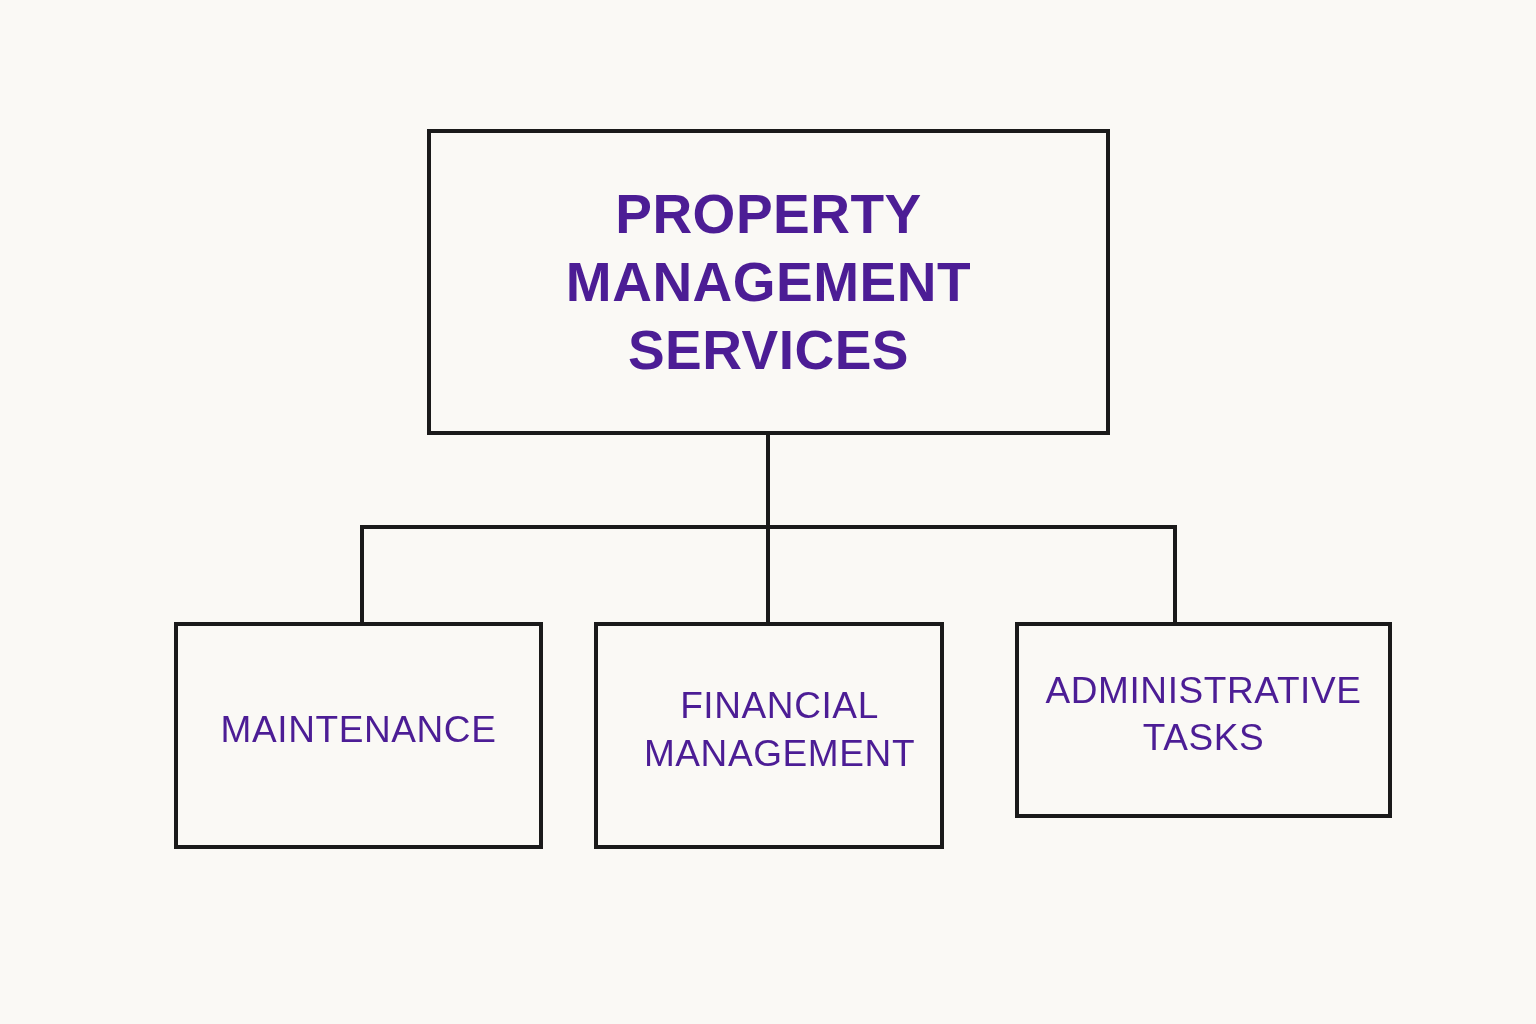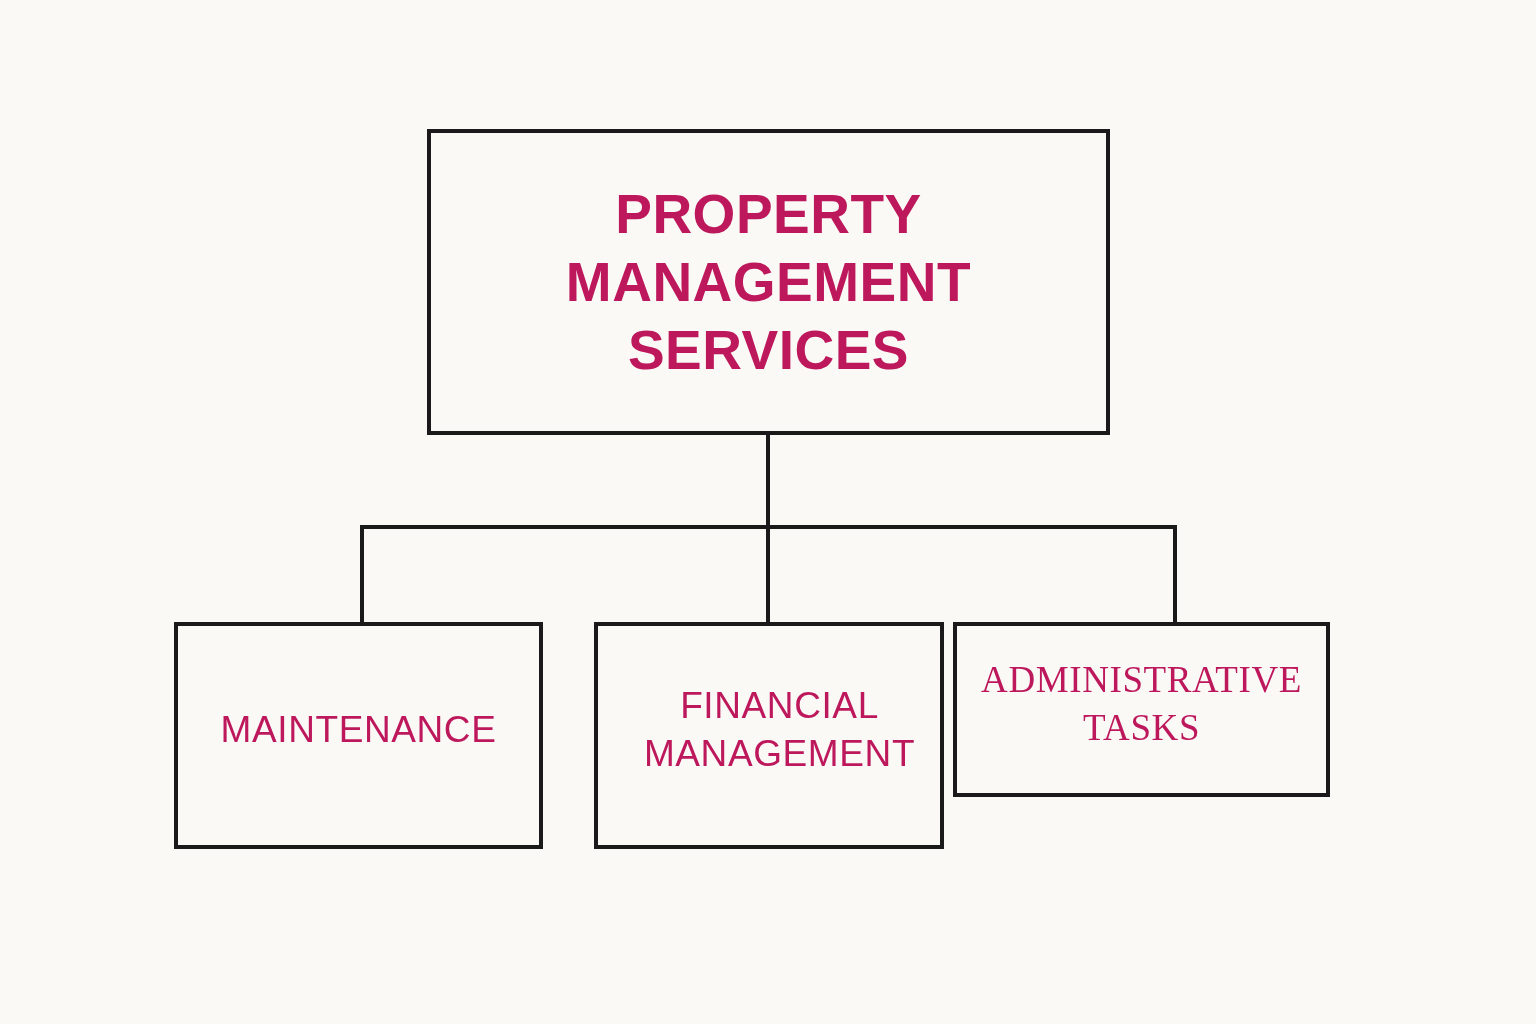--- a/index.html
+++ b/index.html
@@ -40,21 +40,21 @@
     border: 4px solid #1a1a1a;
     display: flex;
     flex-direction: column;
     align-items: center;
     justify-content: center;
     text-align: center;
     z-index: 2;
   }
 
   .node-label {
-    color: #be185d;
+    color: #4c1d95;
     letter-spacing: 0.4px;
     white-space: pre-line;
   }
 
   
   #node-root {
     left: 427px;
     top: 129px;
     width: 683px;
     height: 306px;
@@ -83,25 +83,24 @@
     height: 227px;
   }
   #node-financial {
     left: 594px;
     top: 622px;
     width: 350px;
     height: 227px;
     padding-left: 21px;
   }
   #node-administrative {
-    left: 953px;
+    left: 1015px;
     top: 622px;
     width: 377px;
-    height: 175px;
-    font-family: Liberation Serif, serif;
+    height: 196px;
   }
 </style>
 </head>
 <body>
 
 <div id="chart-canvas">
 
   <svg id="connectors" viewBox="0 0 1536 1024" width="1536" height="1024" xmlns="http://www.w3.org/2000/svg">
     <g stroke="#1a1a1a" stroke-width="4" fill="none" shape-rendering="crispEdges">
 

